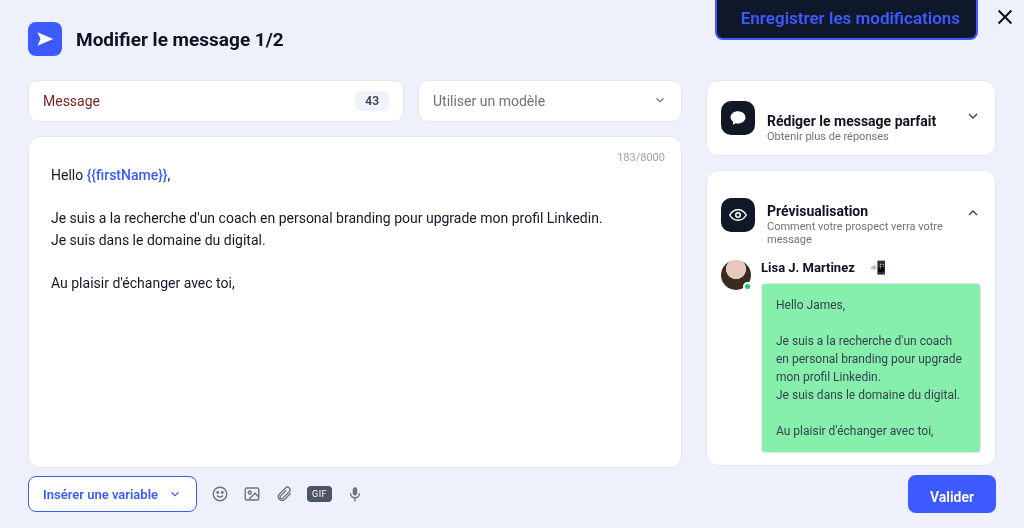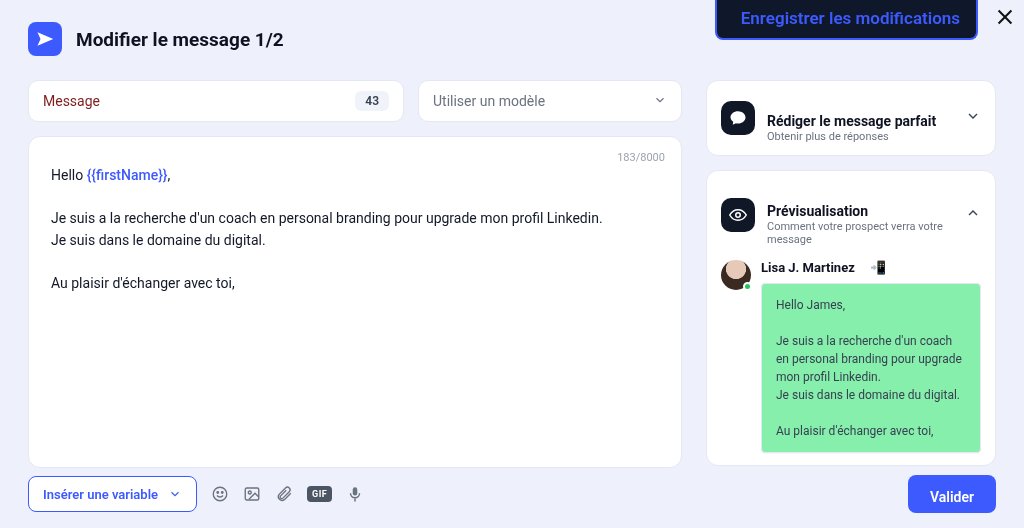--- a/index.html
+++ b/index.html
@@ -122,21 +122,21 @@
   .insert-var{
     display:flex;align-items:center;gap:10px;
     border:1.5px solid var(--blue);color:var(--blue);
     background:#fff;border-radius:8px;height:36px;padding:0 14px;
     font-size:13px;font-weight:600;cursor:pointer;
   }
   .tool-icons{display:flex;align-items:center;gap:14px;color:#6b7280;}
   .tool-icons span, .tool-icons .gif{cursor:pointer;display:flex;align-items:center;}
   .tool-icons svg{width:18px;height:18px;}
   .gif{
-    font-size:9px;font-weight:700;background:#4b5563;color:#fff;
+    font-size:9px;font-weight:400;background:#4b5563;color:#fff;
     border-radius:4px;padding:3px 5px;letter-spacing:.5px;
   }
   .validate{
     margin-left:auto;background:var(--blue);color:#fff;border:none;
     height:38px;padding:14px 22px;border-radius:8px;font-size:14px;font-weight:600;
     cursor:pointer;
   }
 </style>
 </head>
 <body>

